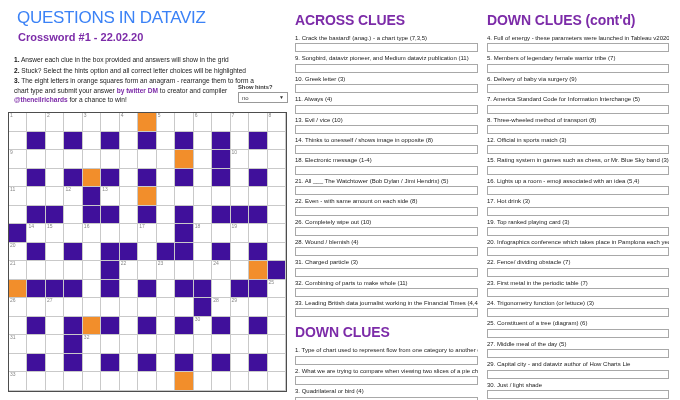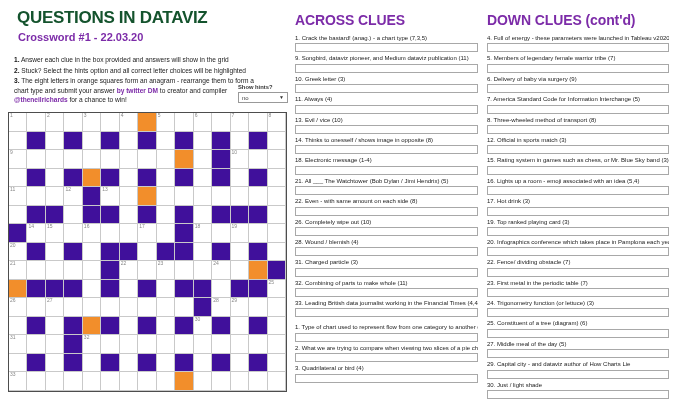--- a/index.html
+++ b/index.html
@@ -1,22 +1,22 @@
 <!DOCTYPE html>
 <html style="--block: #40109B; --anagram: #F28E2B; --accent: #7C2BA8;"><head>
 <meta charset="utf-8">
 <style>
   :root{
     --block:#40109B; --anagram:#F28E2B; --accent:#7C2BA8;
   }
   *{margin:0;padding:0;box-sizing:border-box;}
   html,body{width:680px;height:400px;background:#fff;overflow:hidden;
     font-family:"Liberation Sans",sans-serif;position:relative;}
-  .title{position:absolute;left:17px;top:8px;font-size:17px;font-weight:bold;
-    color:#14532d;letter-spacing:-0.3px;}
+  .title{position:absolute;left:17px;top:8px;font-size:17px;font-weight:normal;
+    color:#3b82f6;letter-spacing:-0.3px;}
   .subtitle{position:absolute;left:18px;top:31px;font-size:11px;font-weight:bold;
     color:var(--accent);}
   .instructions{position:absolute;left:14px;top:55px;width:254px;font-size:6.6px;
     line-height:1.45;color:#222;}
   .instructions p{margin-bottom:1px;}
   .instructions b{font-weight:bold;color:#111;}
   .purple-link{color:var(--accent);font-weight:bold;}
   .show-hints{position:absolute;left:238px;top:84px;width:50px;}
   .show-hints-label{font-size:5.8px;font-weight:bold;color:#333;}
   .select-box{margin-top:2px;border:1px solid #999;height:11px;background:#fff;
@@ -40,21 +40,21 @@
   .clue-item{margin-bottom:3px;}
   .clue-text{font-size:6px;color:#222;margin-bottom:1.5px;white-space:nowrap;
     overflow:hidden;line-height:1.15;}
   .clue-input{display:block;width:100%;height:9px;border:1px solid #a8a8a8;
     background:#fff;font-size:6px;padding:0 2px;color:#222;}
 </style>
 </head>
 <body>
 
 <div class="title">QUESTIONS IN DATAVIZ</div>
-<div class="subtitle">Crossword #1 -  22.03.20</div>
+<div class="subtitle">Crossword #1 -  22.02.20</div>
 
 <div class="instructions">
   <p><b>1.</b><span> Answer each clue in the box provided and answers will show in the grid</span></p>
   <p><b>2.</b><span> Stuck? Select the hints option and all correct letter choices will be highlighted</span></p>
   <p><b>3.</b><span> The eight letters in orange squares form an anagram - rearrange them to form a chart type and submit your answer </span><span class="purple-link">by twitter DM</span><span> to creator and compiler </span><span class="purple-link">@theneilrichards</span><span> for a chance to win!</span></p>
 </div>
 
 <div class="show-hints">
   <div class="show-hints-label">Show hints?</div>
   <div class="select-box">
@@ -411,20 +411,21 @@
       <div class="clue-item">
         <div class="clue-text">32. Combining of parts to make whole (11)</div>
         <input class="clue-input" type="text" style="">
       </div>
       <div class="clue-item">
         <div class="clue-text">33. Leading British data journalist working in the Financial Times (4,4-7)</div>
         <input class="clue-input" type="text" style="">
       </div>
     </div>
   <div class="section-gap">
+      <div class="section-title">DOWN CLUES</div>
       <div class="clue-item">
         <div class="clue-text">1. Type of chart used to represent flow from one category to another (6)</div>
         <input class="clue-input" type="text" style="">
       </div>
       <div class="clue-item">
         <div class="clue-text">2. What we are trying to compare when viewing two slices of a pie chart (5)</div>
         <input class="clue-input" type="text" style="">
       </div>
       <div class="clue-item">
         <div class="clue-text">3. Quadrilateral or bird (4)</div>

